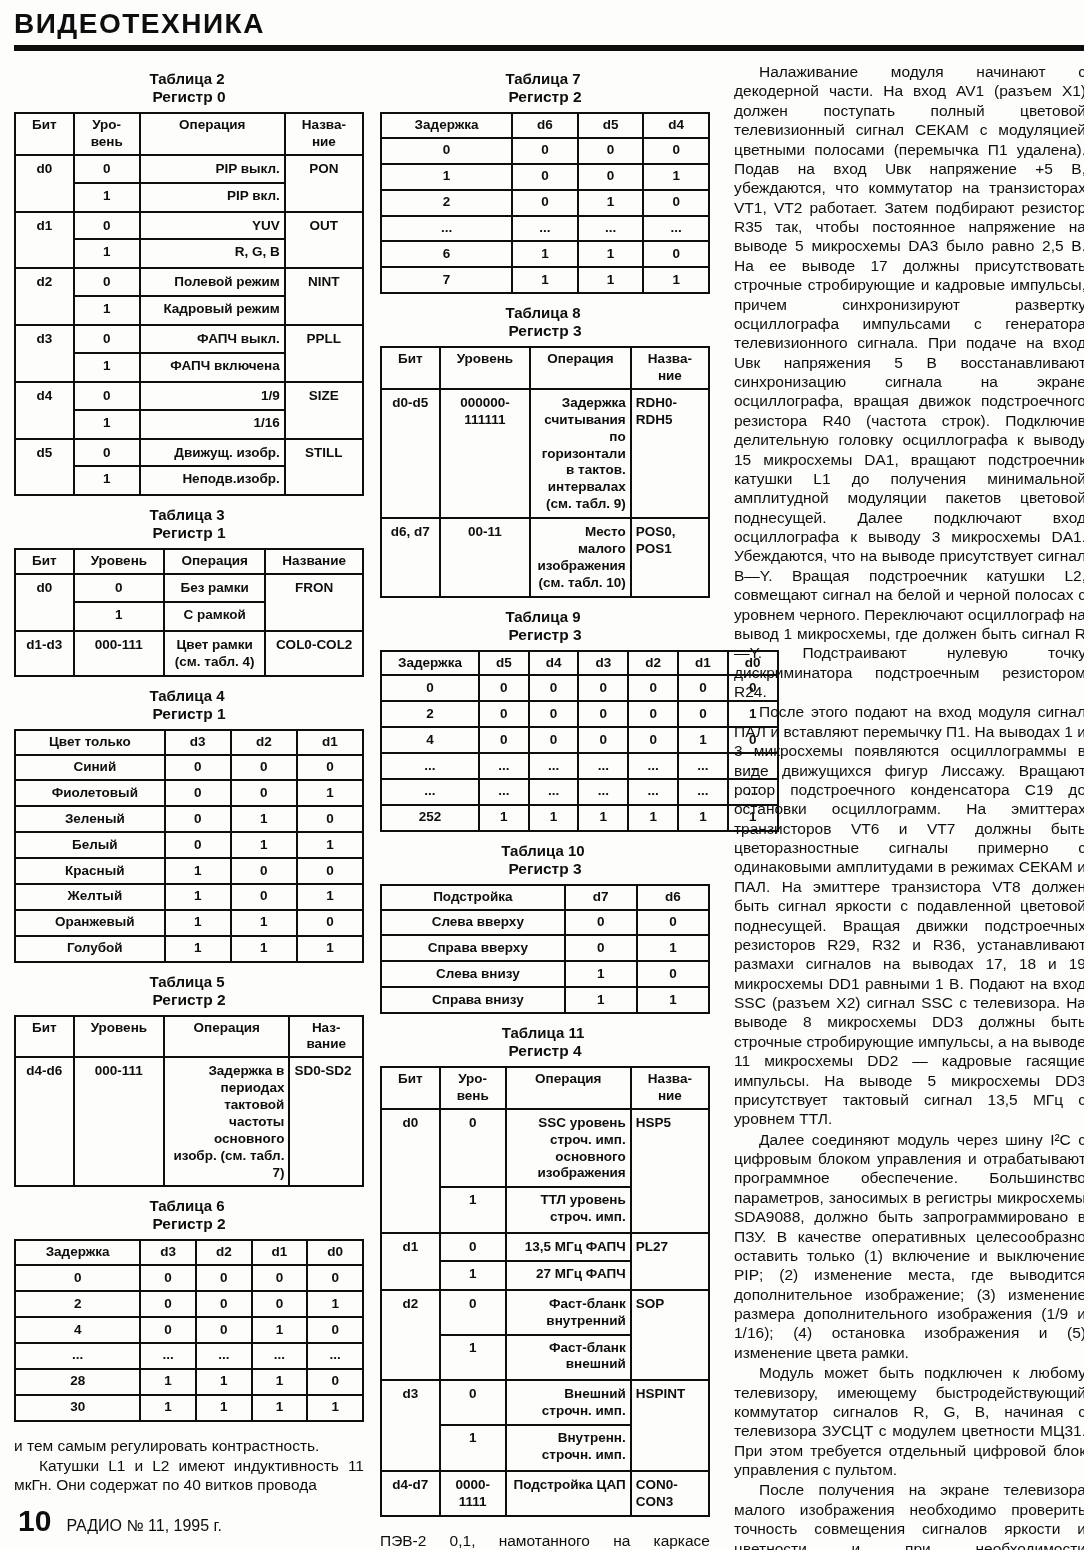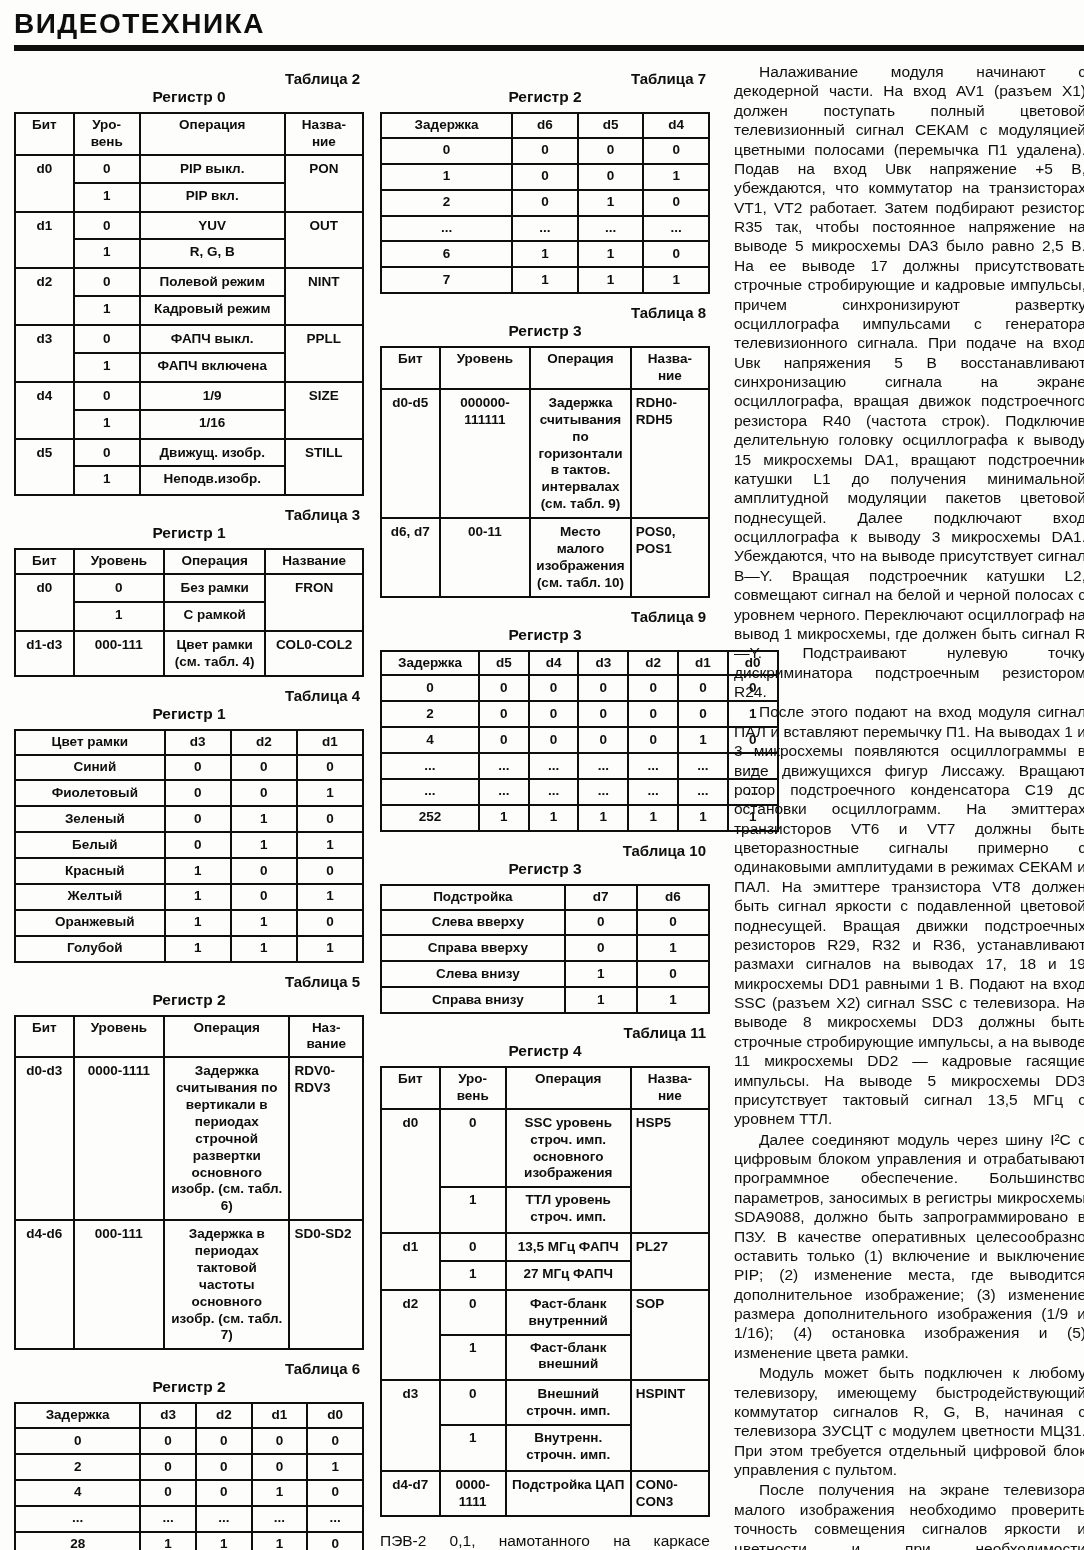--- a/index.html
+++ b/index.html
@@ -10,29 +10,29 @@
   .masthead h1{margin:0;font-size:28px;font-weight:bold;letter-spacing:1.5px;}
   .rule{margin-top:5px;height:6px;background:#0e0e0e;width:100%;}
 
   
   .cols{position:absolute;top:60px;left:14px;display:flex;}
   .col-left{width:350px;margin-right:16px;}
   .col-mid{width:330px;margin-right:24px;}
   .col-right{width:352px;padding-top:2px;}
 
   
-  .tbl-caption{font-weight:bold;font-size:15px;text-align:right;margin:10px 4px 1px 0;}
+  .tbl-caption{font-weight:bold;font-size:15px;text-align:center;margin:10px 4px 1px 0;}
   .tbl-register{font-weight:bold;font-size:15.5px;text-align:center;margin:1px 0 6px;}
   table.tbl{width:100%;border-collapse:collapse;font-weight:bold;font-size:13.5px;color:#0e0e0e;margin-bottom:4px;}
   .tbl th,.tbl td{border:2.4px solid #0e0e0e;padding:4px 4px;text-align:center;vertical-align:top;line-height:1.25;}
   .tbl th{white-space:pre-line;padding:3px 16px;}
   .tbl tr.g-next td{border-top:none;}
   .tbl tr.g-first td{padding-top:5px;}
   .tbl tr.g-next td{padding-top:4px;padding-bottom:6px;}
-  .tbl td.op{text-align:center;}
+  .tbl td.op{text-align:right;}
   .tbl td.nm{text-align:left;}
   .tbl-t2 td.nm,.tbl-t3 td.nm{text-align:center;}
   .tbl-t3 td.op{text-align:center;}
   .tbl-t4 td.c0,.tbl-t10 td.c0{text-align:center;padding-left:14px;}
   .kind-grid td{padding:3.5px 4px;}
 
   
   .body-text{font-size:15.5px;line-height:1.25;text-align:justify;margin:0 0 1px 0;}
   .ind{text-indent:25px;}
   .noind{text-indent:0;}
@@ -183,21 +183,21 @@
           <div class="tbl-register">Регистр 1</div>
           <table class="tbl tbl-t4 kind-grid">
             <colgroup>
               <col style="width: 43%;">
               <col style="width: 19%;">
               <col style="width: 19%;">
               <col style="width: 19%;">
             </colgroup>
             <thead>
               <tr>
-                <th>Цвет рамки</th>
+                <th>Цвет только</th>
                 <th>d3</th>
                 <th>d2</th>
                 <th>d1</th>
               </tr>
             </thead>
             <tbody>
               <tr>
                 <td class="c0">Синий</td>
                 <td class="c1">0</td>
                 <td class="c2">0</td>
@@ -261,26 +261,20 @@
             <thead>
               <tr>
                 <th>Бит</th>
                 <th>Уровень</th>
                 <th>Операция</th>
                 <th>Наз-
 вание</th>
               </tr>
             </thead>
             <tbody>
-              <tr class="g-first">
-                <td class="bit" rowspan="1">d0-d3</td>
-                <td class="lvl">0000-1111</td>
-                <td class="op">Задержка считывания по вертикали в периодах строчной развертки основного изобр. (см. табл. 6)</td>
-                <td class="nm" rowspan="1">RDV0-RDV3</td>
-              </tr>
               <tr class="g-first">
                 <td class="bit" rowspan="1">d4-d6</td>
                 <td class="lvl">000-111</td>
                 <td class="op">Задержка в периодах тактовой частоты основного изобр. (см. табл. 7)</td>
                 <td class="nm" rowspan="1">SD0-SD2</td>
               </tr>
             </tbody>
           </table>
         </div>
       <div>
@@ -646,14 +640,18 @@
       <p class="body-text ind">Налаживание модуля начинают с декодерной части. На вход AV1 (разъем X1) должен поступать полный цветовой телевизионный сигнал СЕКАМ с модуляцией цветными полосами (перемычка П1 удалена). Подав на вход Uвк напряжение +5 В, убеждаются, что коммутатор на транзисторах VT1, VT2 работает. Затем подбирают резистор R35 так, чтобы постоянное напряжение на выводе 5 микросхемы DA3 было равно 2,5 В. На ее выводе 17 должны присутствовать строчные стробирующие и кадровые импульсы, причем синхронизируют развертку осциллографа импульсами с генератора телевизионного сигнала. При подаче на вход Uвк напряжения 5 В восстанавливают синхронизацию сигнала на экране осциллографа, вращая движок подстроечного резистора R40 (частота строк). Подключив делительную головку осциллографа к выводу 15 микросхемы DA1, вращают подстроечник катушки L1 до получения минимальной амплитудной модуляции пакетов цветовой поднесущей. Далее подключают вход осциллографа к выводу 3 микросхемы DA1. Убеждаются, что на выводе присутствует сигнал B—Y. Вращая подстроечник катушки L2, совмещают сигнал на белой и черной полосах с уровнем черного. Переключают осциллограф на вывод 1 микросхемы, где должен быть сигнал R—Y. Подстраивают нулевую точку дискриминатора подстроечным резистором R24.</p>
       <p class="body-text ind">После этого подают на вход модуля сигнал ПАЛ и вставляют перемычку П1. На выводах 1 и 3 микросхемы появляются осциллограммы в виде движущихся фигур Лиссажу. Вращают ротор подстроечного конденсатора С19 до остановки осциллограмм. На эмиттерах транзисторов VT6 и VT7 должны быть цветоразностные сигналы примерно с одинаковыми амплитудами в режимах СЕКАМ и ПАЛ. На эмиттере транзистора VT8 должен быть сигнал яркости с подавленной цветовой поднесущей. Вращая движки подстроечных резисторов R29, R32 и R36, устанавливают размахи сигналов на выводах 17, 18 и 19 микросхемы DD1 равными 1 В. Подают на вход SSC (разъем X2) сигнал SSC с телевизора. На выводе 8 микросхемы DD3 должны быть строчные стробирующие импульсы, а на выводе 11 микросхемы DD2 — кадровые гасящие импульсы. На выводе 5 микросхемы DD3 присутствует тактовый сигнал 13,5 МГц с уровнем ТТЛ.</p>
       <p class="body-text ind">Далее соединяют модуль через шину I²C с цифровым блоком управления и отрабатывают программное обеспечение. Большинство параметров, заносимых в регистры микросхемы SDA9088, должно быть запрограммировано в ПЗУ. В качестве оперативных целесообразно оставить только (1) включение и выключение PIP; (2) изменение места, где выводится дополнительное изображение; (3) изменение размера дополнительного изображения (1/9 и 1/16); (4) остановка изображения и (5) изменение цвета рамки.</p>
       <p class="body-text ind">Модуль может быть подключен к любому телевизору, имеющему быстродействующий коммутатор сигналов R, G, B, начиная с телевизора ЗУСЦТ с модулем цветности МЦ31. При этом требуется отдельный цифровой блок управления с пультом.</p>
       <p class="body-text ind">После получения на экране телевизора малого изображения необходимо проверить точность совмещения сигналов яркости и цветности и при необходимости скорректировать номиналы резисторов R57—R60 в соответствии с табл. 1.</p>
 
     </div>
 
   </div>
 
+  <div class="footer">
+    <span class="pgnum">10</span>
+    <span class="journal">РАДИО № 11, 1995 г.</span>
+  </div>
 
 </div>
 
 </body></html>

